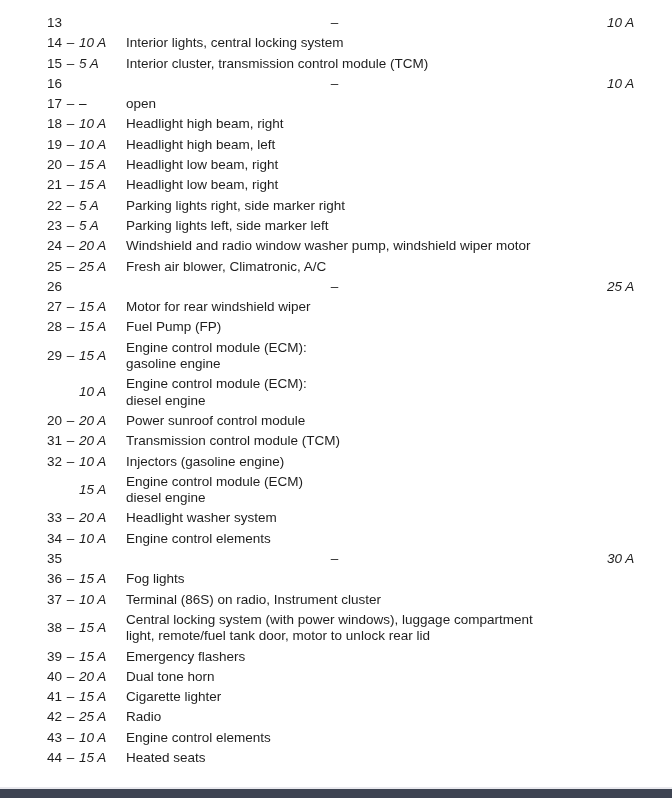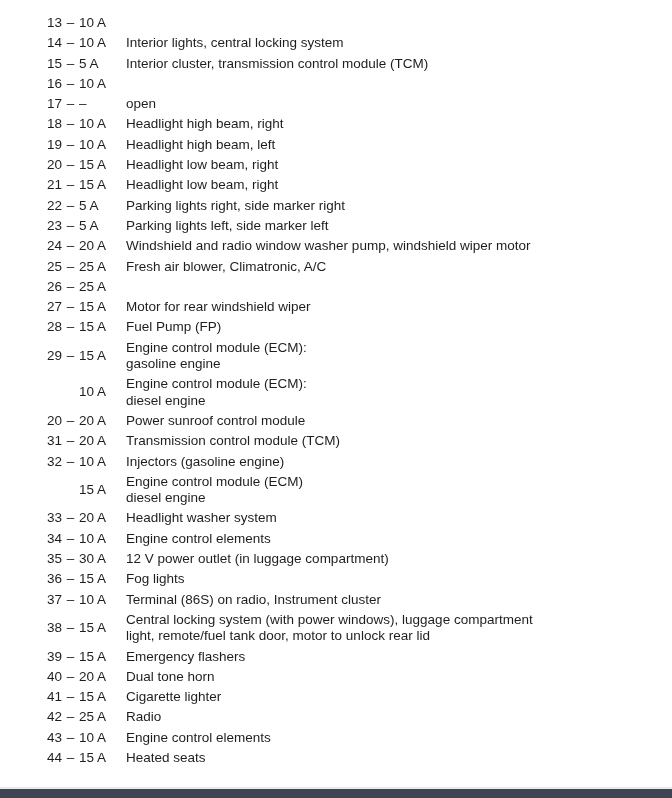--- a/index.html
+++ b/index.html
@@ -17,34 +17,36 @@
     overflow: hidden;
   }
   .fuse-table {
     padding: 13px 18px 0 38px;
   }
   .row {
     display: flex;
     align-items: center;
     padding: 2px 0;
     line-height: 16.3px;
+    justify-content: space-between;
   }
   .col-num {
     width: 24px;
     flex: none;
     text-align: right;
   }
   .col-dash {
     width: 17px;
     flex: none;
     text-align: center;
   }
   .col-amp {
     width: 47px;
     flex: none;
+    font-style: italic;
   }
   .col-desc {
     flex: 1;
     white-space: pre-line;
   }
   .footer-bar {
     position: absolute;
     left: 0;
     bottom: 0;
     width: 100%;
@@ -222,21 +224,20 @@
     <span class="col-num">34</span>
     <span class="col-dash">–</span>
     <span class="col-amp">10 A</span>
     <span class="col-desc">Engine control elements</span>
   </div>
 
   <div class="row">
     <span class="col-num">35</span>
     <span class="col-dash">–</span>
     <span class="col-amp">30 A</span>
-    <span class="col-desc">12 V power outlet (in luggage compartment)</span>
   </div>
 
   <div class="row">
     <span class="col-num">36</span>
     <span class="col-dash">–</span>
     <span class="col-amp">15 A</span>
     <span class="col-desc">Fog lights</span>
   </div>
 
   <div class="row">

